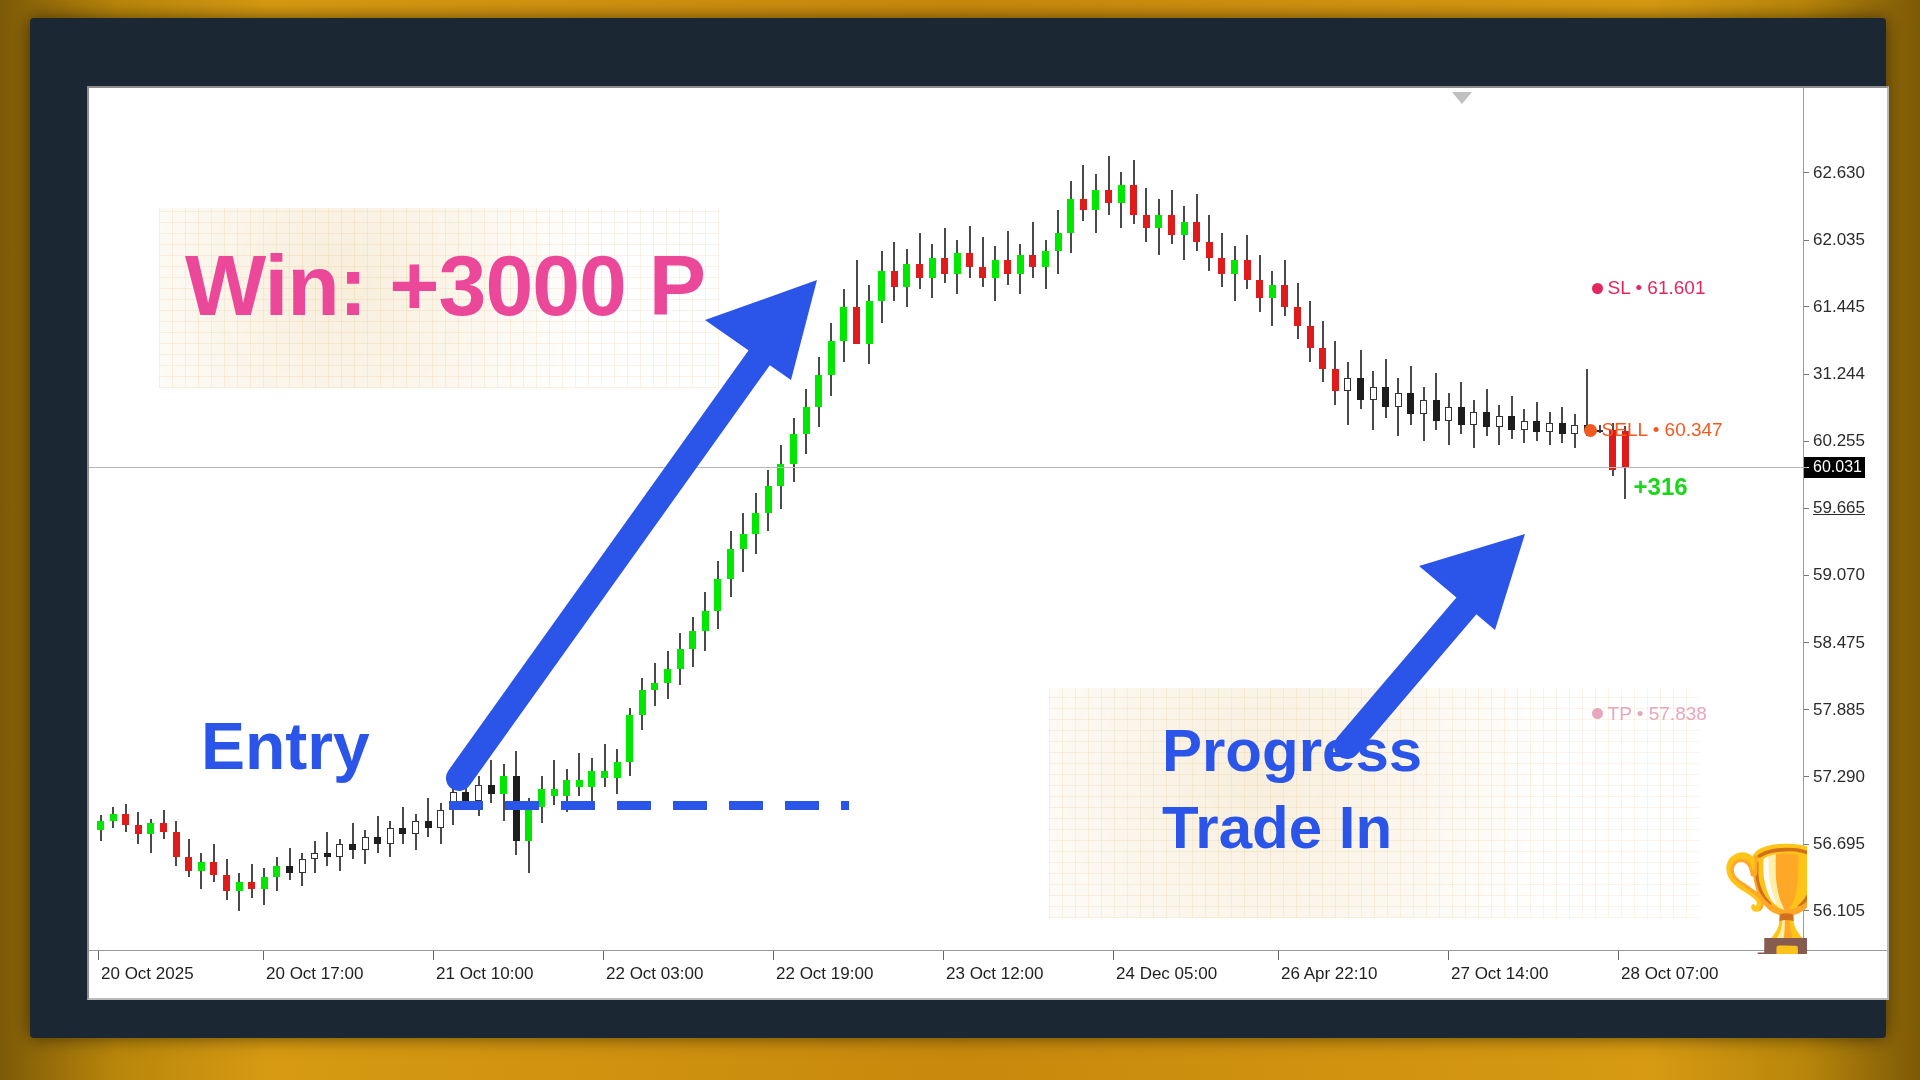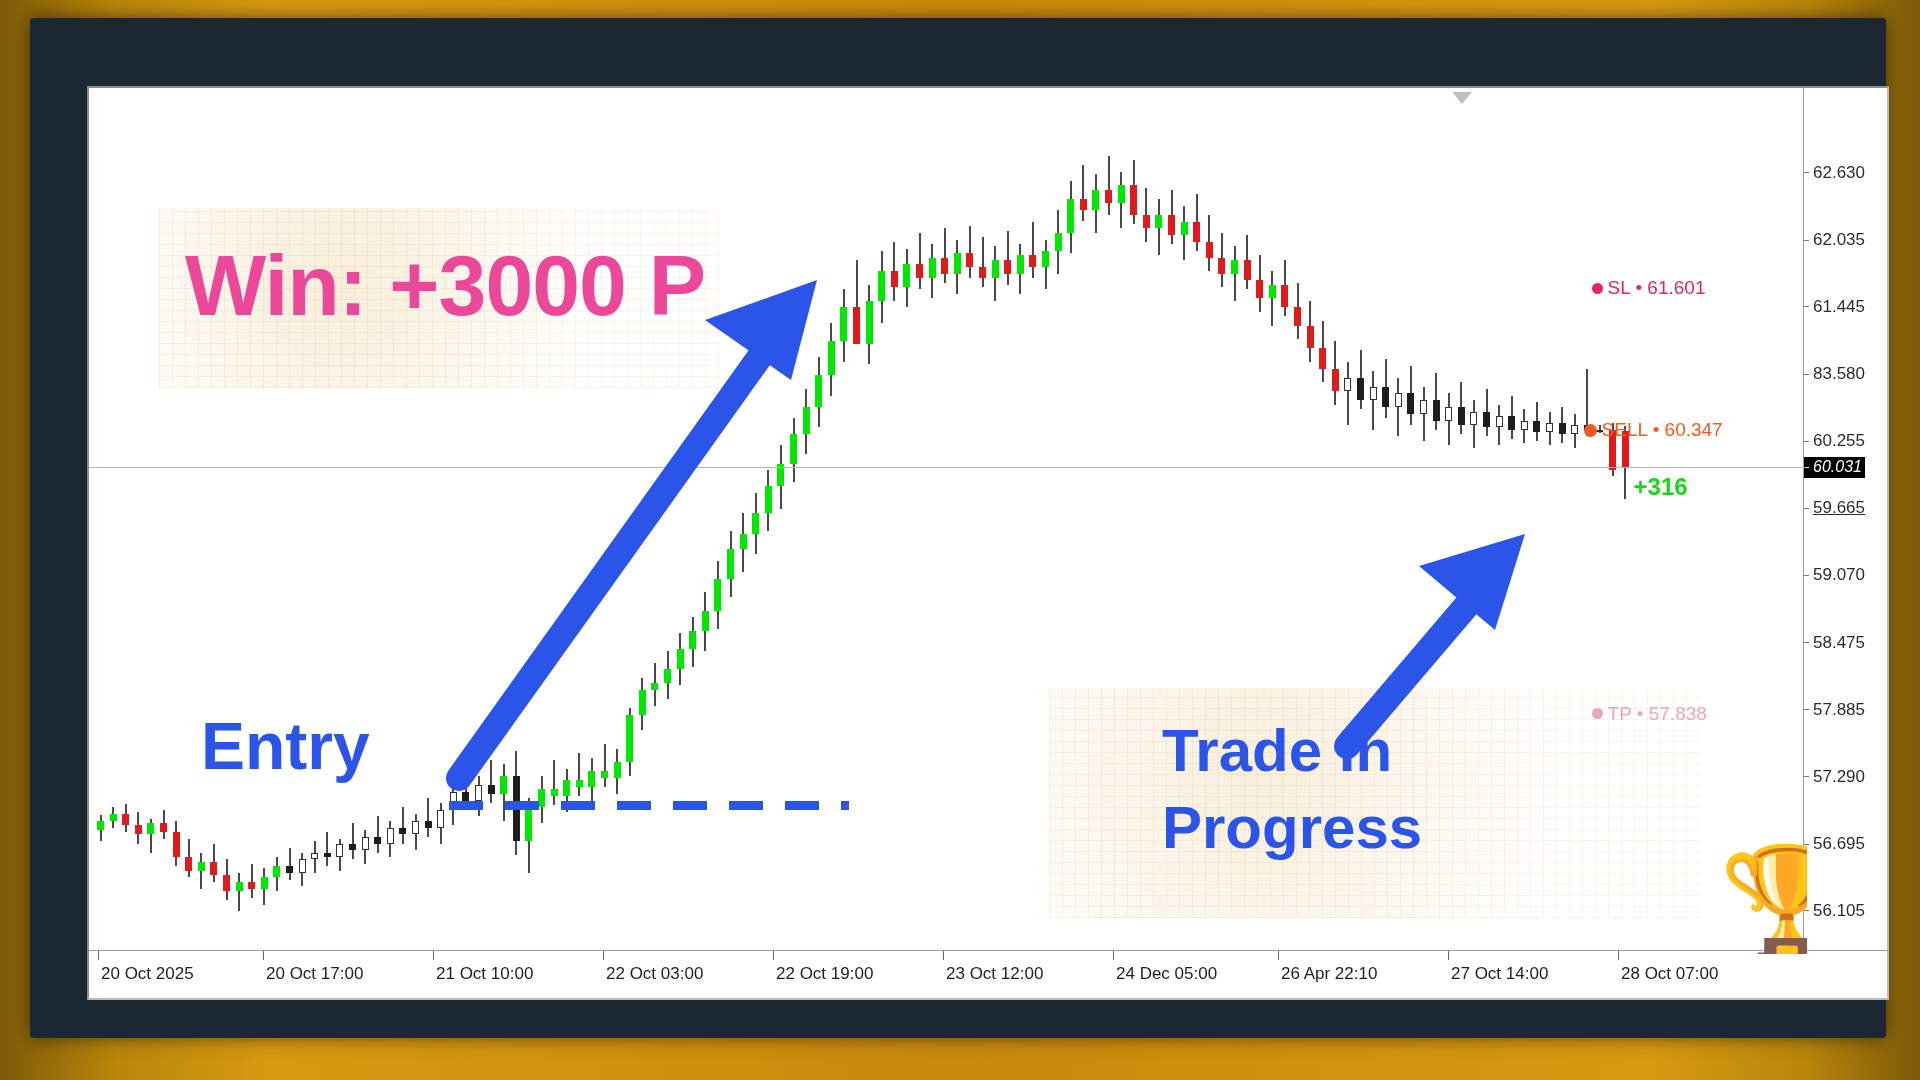--- a/index.html
+++ b/index.html
@@ -768,43 +768,43 @@
       <svg class="arrow-svg" id="arrow-trade" style="left:1230px; top:420px; width:230px; height:260px;" viewBox="0 0 230 260">
         <path d="M 28 238 L 178 62" stroke="#2b55e8" stroke-width="26" stroke-linecap="round" fill="none"></path>
         <path d="M 206 26 L 100 58 L 176 122 Z" fill="#2b55e8"></path>
       </svg>
 
       <div id="entry-line" style="left:360px; top:713px; width:400px;"></div>
 
       <div id="label-win">Win: +3000 P</div>
       <div id="label-entry">Entry</div>
       <div id="label-trade-progress">
+        <div>Progress</div>
         <div>Trade In</div>
-        <div>Progress</div>
       </div>
 
       <div id="brand-trophy">🏆</div>
     </div>
 
     <div id="price-axis">
         <div class="price-tick" style="top: 75.8806px;">
           <span class="dash"></span>
           <span>62.630</span>
         </div>
         <div class="price-tick" style="top: 143.171px;">
           <span class="dash"></span>
           <span>62.035</span>
         </div>
         <div class="price-tick" style="top: 209.896px;">
           <span class="dash"></span>
           <span>61.445</span>
         </div>
         <div class="price-tick" style="top: 277.187px;">
           <span class="dash"></span>
-          <span>83.580</span>
+          <span>31.244</span>
         </div>
         <div class="price-tick" style="top: 344.478px;">
           <span class="dash"></span>
           <span>60.255</span>
         </div>
         <div class="price-tick" style="top: 411.203px; text-decoration: underline;">
           <span class="dash"></span>
           <span>59.665</span>
         </div>
         <div class="price-tick" style="top: 478.494px;">
@@ -824,21 +824,21 @@
           <span>57.290</span>
         </div>
         <div class="price-tick" style="top: 747.091px;">
           <span class="dash"></span>
           <span>56.695</span>
         </div>
         <div class="price-tick" style="top: 813.816px;">
           <span class="dash"></span>
           <span>56.105</span>
         </div>
-        <div class="price-tick current" style="top: 368.811px; font-style: italic;">
+        <div class="price-tick current" style="top: 368.811px;">
           <span class="dash"></span>
           <span>60.031</span>
         </div>
       </div>
     <div id="time-axis">
         <div class="time-tick" style="left: 10px;">
           <span class="mark"></span>
           <span class="lbl">20 Oct 2025</span>
         </div>
         <div class="time-tick" style="left: 175px;">

